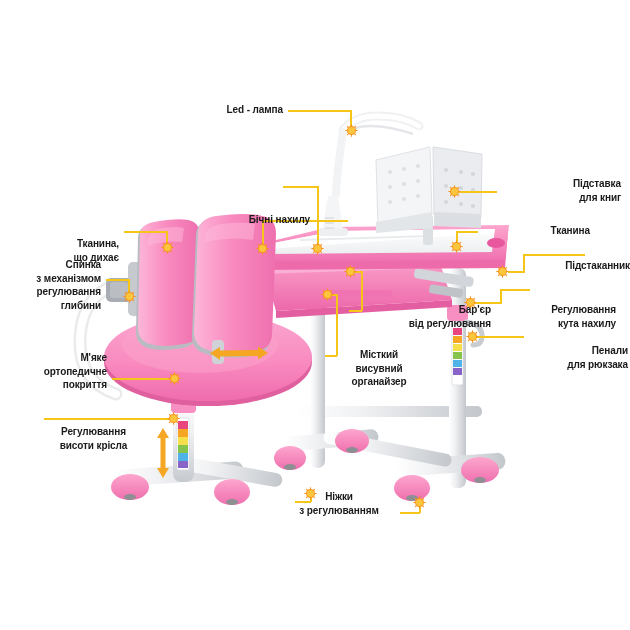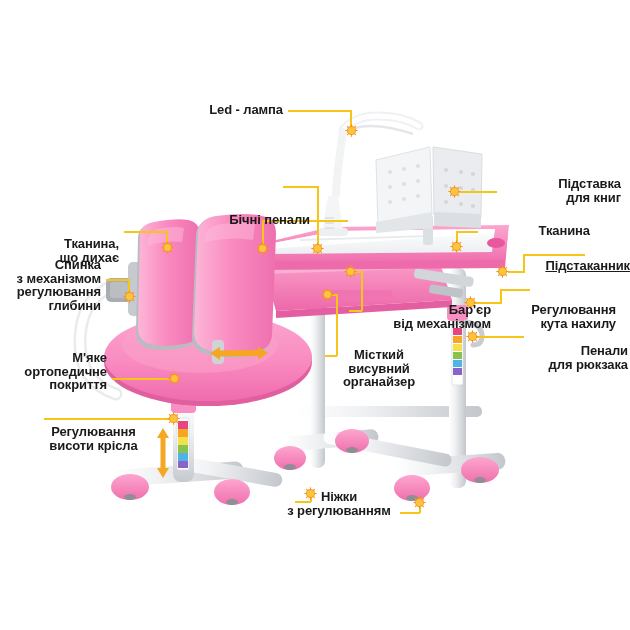--- a/index.html
+++ b/index.html
@@ -10,21 +10,21 @@
     overflow:hidden;
     position:relative;
   }
   #stage{position:absolute;inset:0;width:630px;height:630px;}
 
   
   .label{
     position:absolute;
     font-weight:bold;
     color:#1a1a1a;
-    font-size:13px;
+    font-size:10px;
     line-height:13.6px;
     white-space:pre-line;
     letter-spacing:-0.1px;
   }
   .label.r{text-align:right;}
   .label.l{text-align:right;}
   .label.c{text-align:center;}
 
   
   .ln{position:absolute;background:#F5C518;}
@@ -552,41 +552,41 @@
       <path d="M2 8 L12 2 L12 5.5 L50 5 L50 1.5 L60 8 L50 14.5 L50 11 L12 11.5 L12 15 Z" fill="#F5A623"></path>
     </svg>
   </div>
   <div class="arrow" style="left:155px;top:427px;width:16px;height:52px;">
     <svg viewBox="0 0 16 52" width="16" height="52">
       <path d="M8 1 L14 11 L10.5 11 L10.5 41 L14 41 L8 51 L2 41 L5.5 41 L5.5 11 L2 11 Z" fill="#F5A623"></path>
     </svg>
   </div>
 
   <div class="label r" style="left:135px;top:103px;width:148px;">Led - лампа</div>
-  <div class="label r" style="left:175px;top:213px;width:135px;">Бічні пенали</div>
+  <div class="label r" style="left:175px;top:213px;width:135px;">Бічні нахилу</div>
   <div class="label r" style="left:0px;top:204px;width:119px;margin-top:33px;">Тканина,
 що дихає</div>
   <div class="label r" style="left:0px;top:258px;width:101px;">Спинка
 з механізмом
 регулювання
 глибини</div>
   <div class="label r" style="left:0px;top:351px;width:107px;">М'яке
 ортопедичне
 покриття</div>
   <div class="label c" style="left:36px;top:425px;width:115px;">Регулювання
 висоти крісла</div>
   <div class="label l" style="left:501px;top:177px;width:120px;">Підставка
 для книг</div>
   <div class="label l" style="left:480px;top:224px;width:110px;">Тканина</div>
-  <div class="label l" style="left:505px;top:259px;width:125px;text-decoration:underline;">Підстаканник</div>
+  <div class="label l" style="left:505px;top:259px;width:125px;">Підстаканник</div>
   <div class="label l" style="left:486px;top:303px;width:130px;">Регулювання
 кута нахилу</div>
   <div class="label l" style="left:528px;top:344px;width:100px;">Пенали
 для рюкзака</div>
   <div class="label l" style="left:366px;top:303px;width:125px;">Бар'єр
-від механізмом</div>
+від регулювання</div>
   <div class="label c" style="left:324px;top:348px;width:110px;text-align:center;">Місткий
 висувний
 органайзер</div>
   <div class="label c" style="left:276px;top:490px;width:126px;">Ніжки
 з регулюванням</div>
 
 </div>
 
 </body></html>

